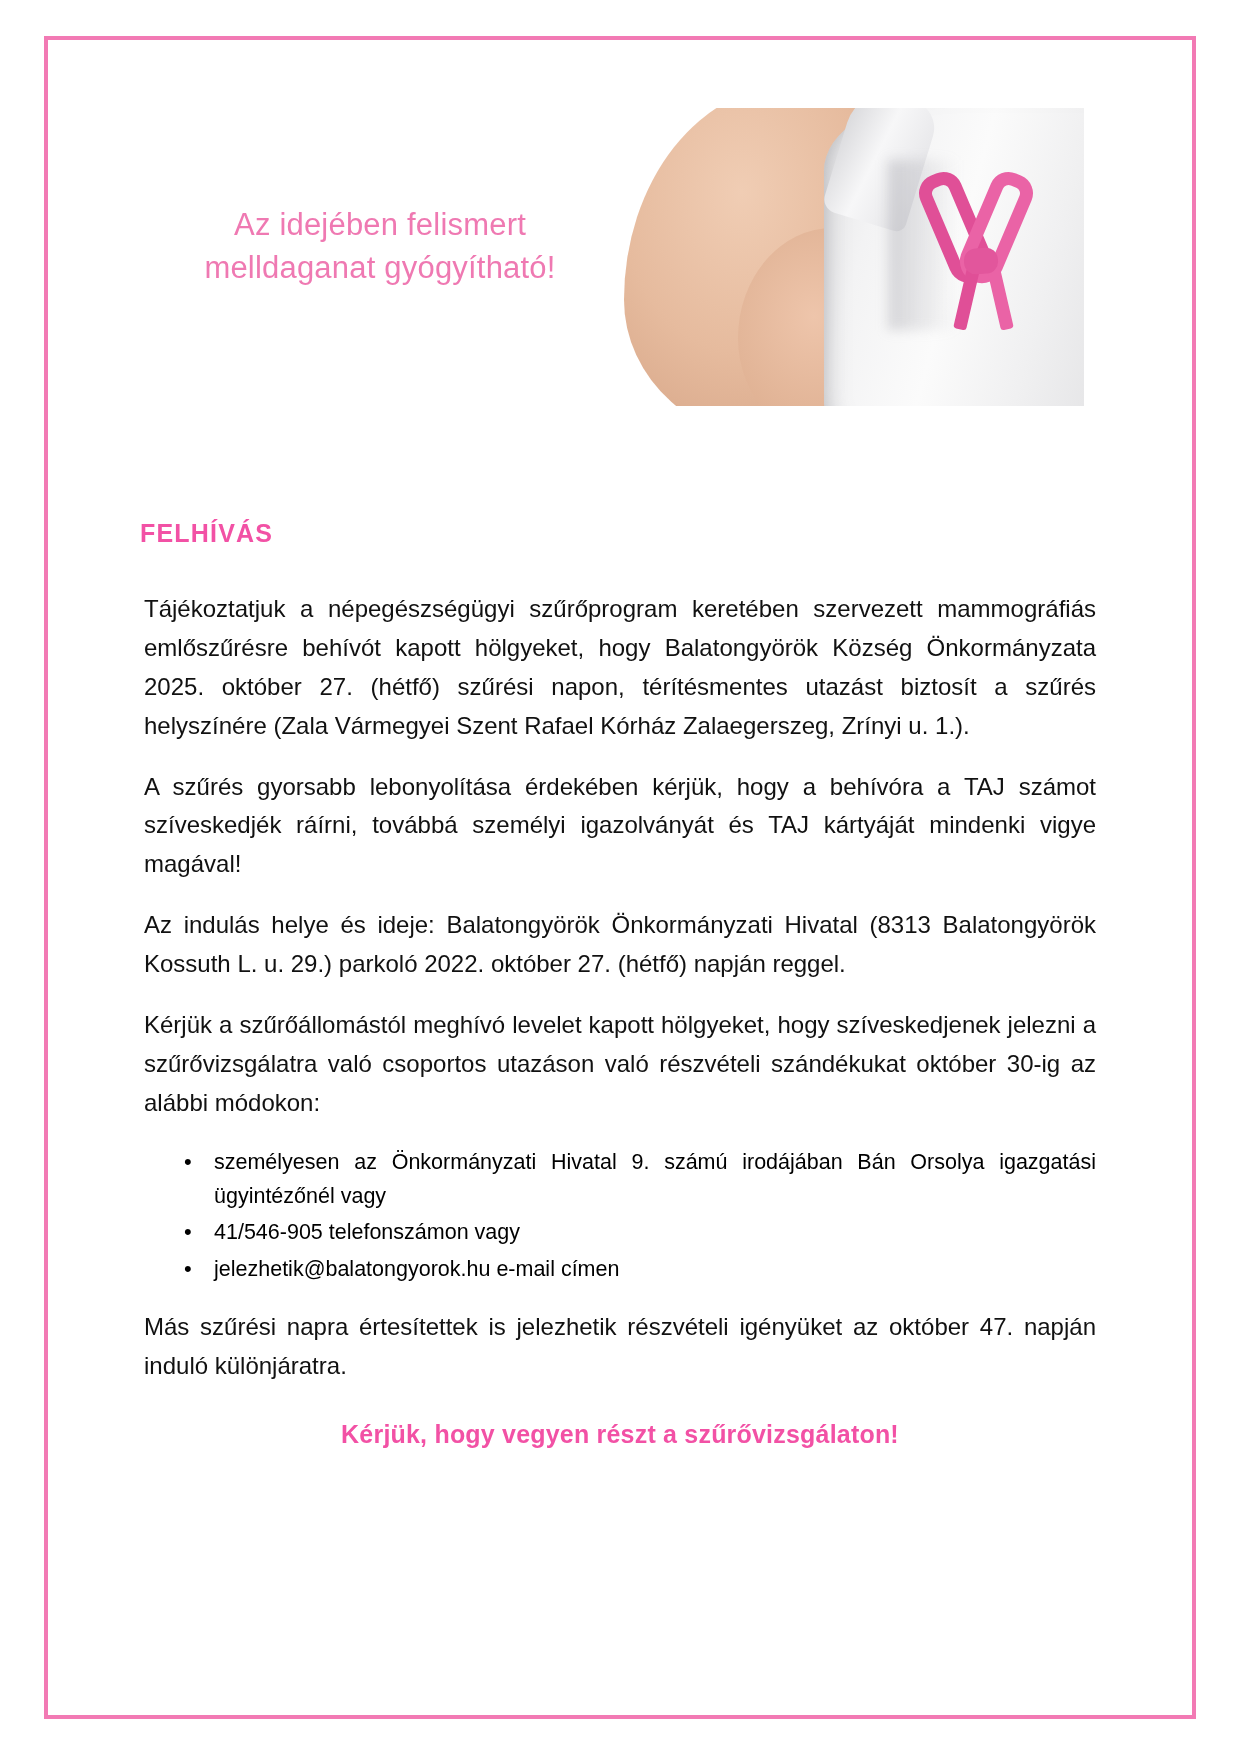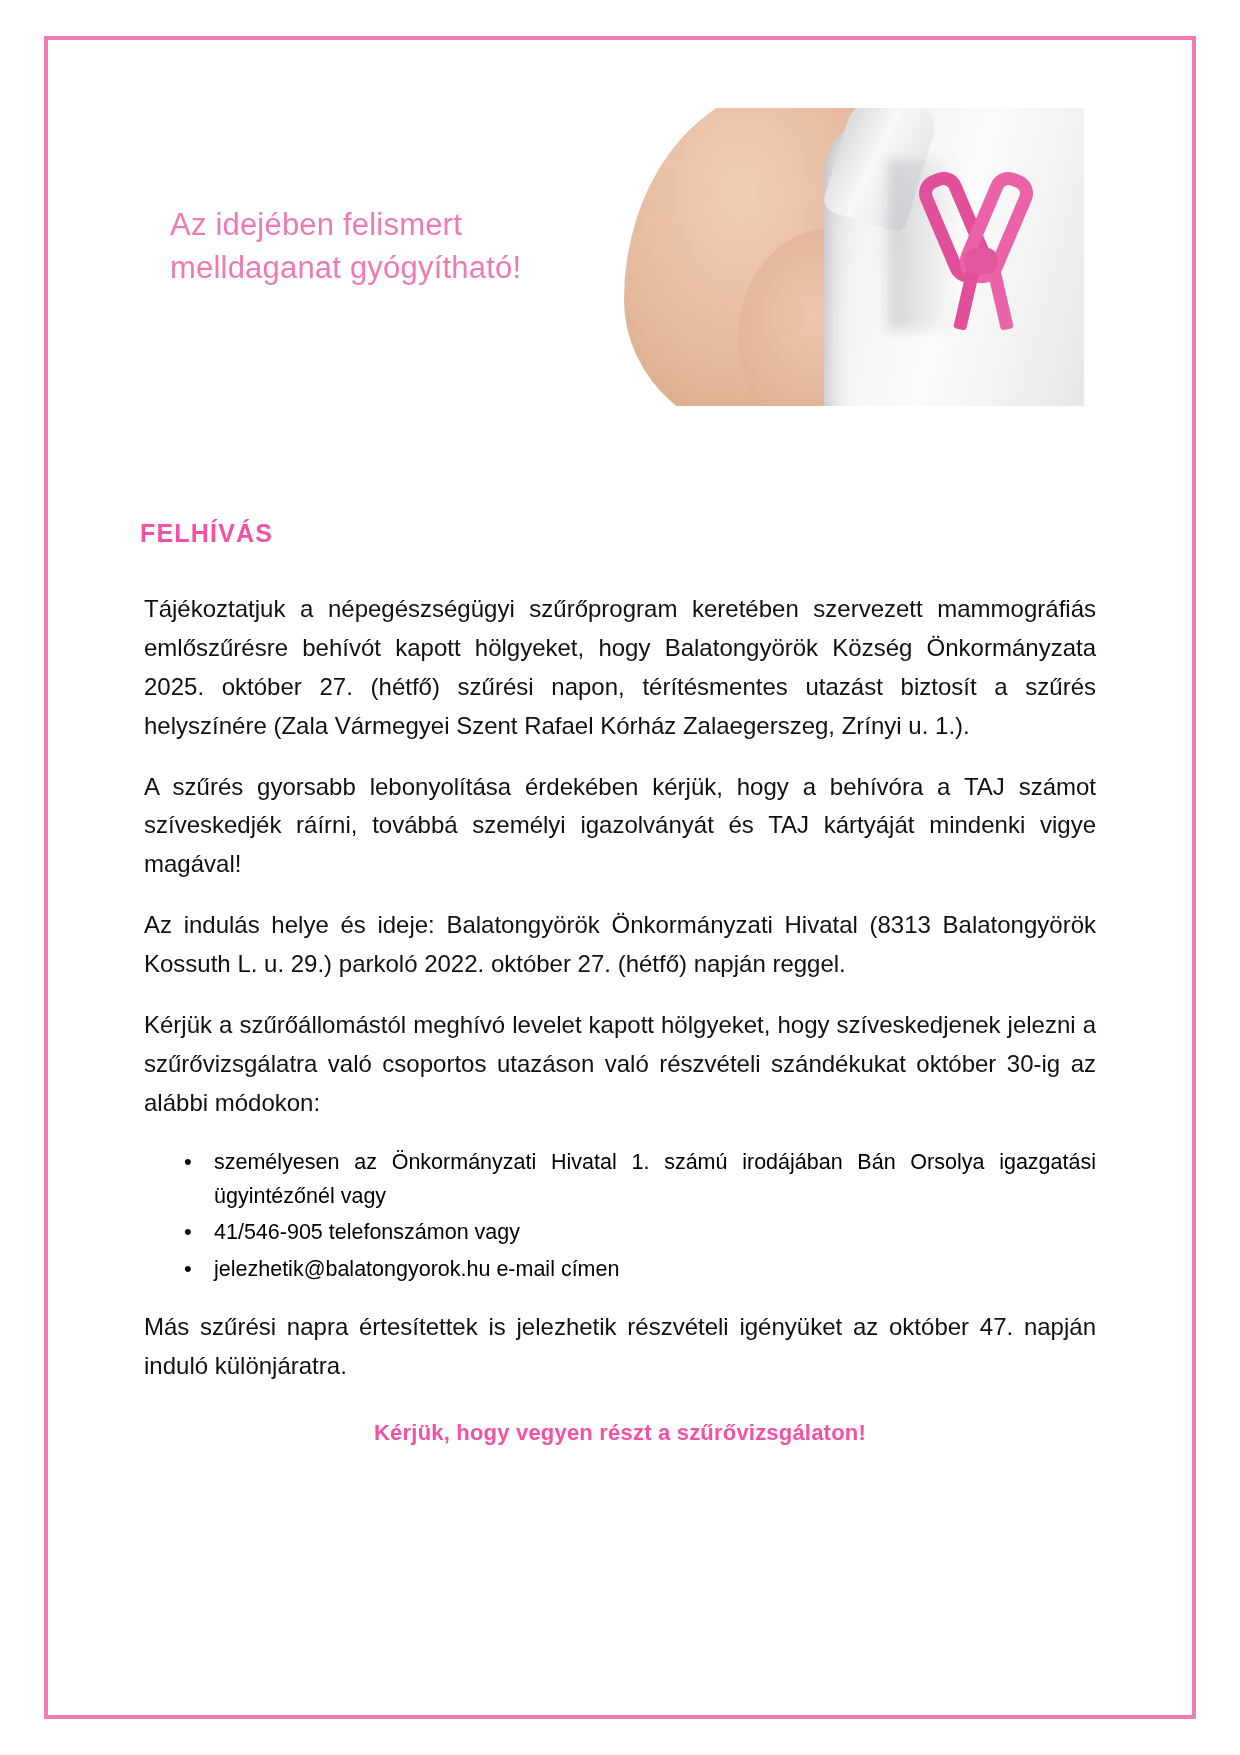--- a/index.html
+++ b/index.html
@@ -40,20 +40,21 @@
     margin: 0 auto;
     width: 960px;
     padding-top: 70px;
   }
 
   
   .banner {
     position: relative;
     height: 310px;
     margin-bottom: 10px;
+    text-align: center;
   }
 
   .banner-photo {
     position: absolute;
     left: 448px;
     top: 0;
     width: 496px;
     height: 298px;
     overflow: hidden;
     background: #ffffff;
@@ -210,21 +211,21 @@
     position: absolute;
     left: -30px;
     top: -1px;
     font-size: 22px;
     color: #000;
   }
 
   p.closing {
     text-align: center;
     color: #f251a5;
-    font-size: 22px;
+    font-size: 25px;
     font-weight: bold;
     margin: 34px 0 0 0;
     letter-spacing: 0.2px;
   }
 </style>
 </head>
 <body>
 
 <div class="page">
   <div class="page-border"></div>
@@ -253,21 +254,21 @@
     </div>
 
     <h1 class="title">FELHÍVÁS</h1>
 
     <p class="para">Tájékoztatjuk a népegészségügyi szűrőprogram keretében szervezett mammográfiás emlőszűrésre behívót kapott hölgyeket, hogy Balatongyörök Község Önkormányzata 2025. október 27. (hétfő) szűrési napon, térítésmentes utazást biztosít a szűrés helyszínére (Zala Vármegyei Szent Rafael Kórház Zalaegerszeg, Zrínyi u. 1.).</p>
     <p class="para">A szűrés gyorsabb lebonyolítása érdekében kérjük, hogy a behívóra a TAJ számot szíveskedjék ráírni, továbbá személyi igazolványát és TAJ kártyáját mindenki vigye magával!</p>
     <p class="para">Az indulás helye és ideje: Balatongyörök Önkormányzati Hivatal (8313 Balatongyörök Kossuth L. u. 29.) parkoló 2022. október 27. (hétfő) napján reggel.</p>
     <p class="para">Kérjük a szűrőállomástól meghívó levelet kapott hölgyeket, hogy szíveskedjenek jelezni a szűrővizsgálatra való csoportos utazáson való részvételi szándékukat október 30-ig az alábbi módokon:</p>
 
     <ul class="list">
-      <li>személyesen az Önkormányzati Hivatal 1. számú irodájában Bán Orsolya igazgatási ügyintézőnél vagy</li>
+      <li>személyesen az Önkormányzati Hivatal 9. számú irodájában Bán Orsolya igazgatási ügyintézőnél vagy</li>
       <li>41/546-905 telefonszámon vagy</li>
       <li>jelezhetik@balatongyorok.hu e-mail címen</li>
     </ul>
 
     <p class="para">Más szűrési napra értesítettek is jelezhetik részvételi igényüket az október 47. napján induló különjáratra.</p>
 
     <p class="closing">Kérjük, hogy vegyen részt a szűrővizsgálaton!</p>
 
   </div>
 </div>

